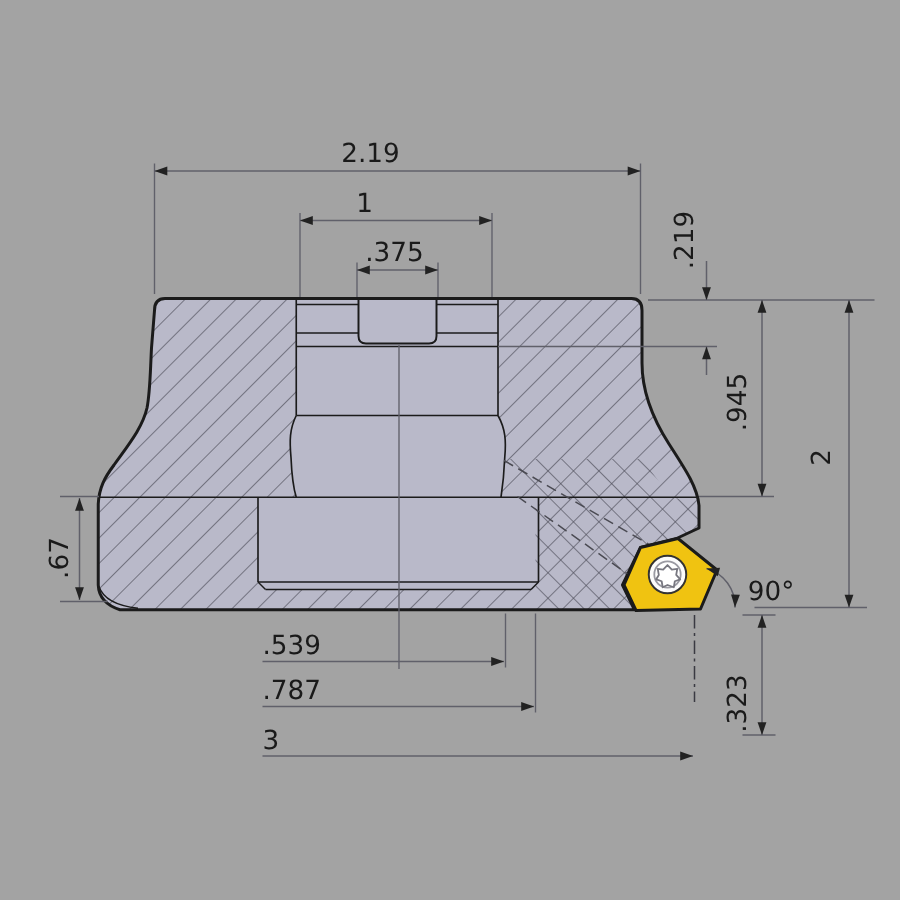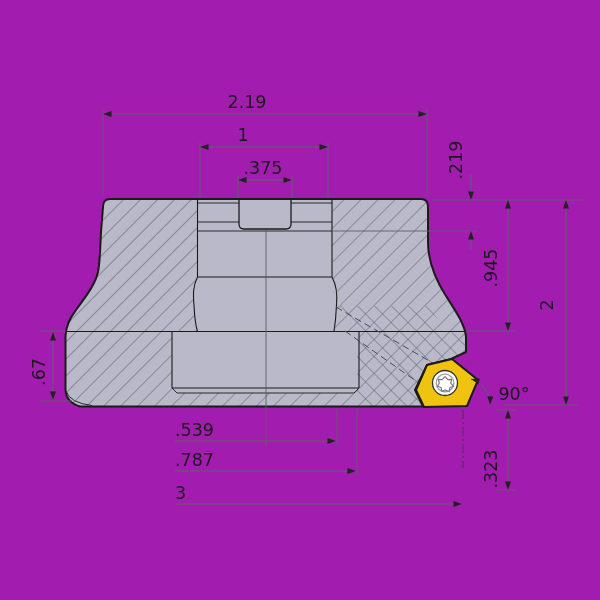--- a/index.html
+++ b/index.html
@@ -1,16 +1,16 @@
 <!DOCTYPE html>
 <html><head>
 <meta charset="utf-8">
 <style>
   html,body{margin:0;padding:0;background:#ffffff;}
-  #stage{position:relative;width:600px;height:600px;background:#a21caf;overflow:hidden;}
+  #stage{position:relative;width:600px;height:600px;background:#a3a3a3;overflow:hidden;}
   svg{position:absolute;left:0;top:0;}
   text{font-family:"DejaVu Sans","Liberation Sans",sans-serif;fill:#1a1a1a;}
   .dimtxt{font-size:17.5px;}
   .dimline{stroke:#60606a;stroke-width:1;fill:none;}
   .extline{stroke:#60606a;stroke-width:0.9;fill:none;}
   .geo{stroke:#1b1b1b;fill:none;}
   .thin{stroke-width:0.9;}
   .hidden-line{stroke:#4a4a52;stroke-width:1;stroke-dasharray:7 4;fill:none;}
   .centerline{stroke:#60606a;stroke-width:0.9;fill:none;}
   .dashdot{stroke:#3a3a42;stroke-width:1;stroke-dasharray:9 3 2 3;fill:none;}

